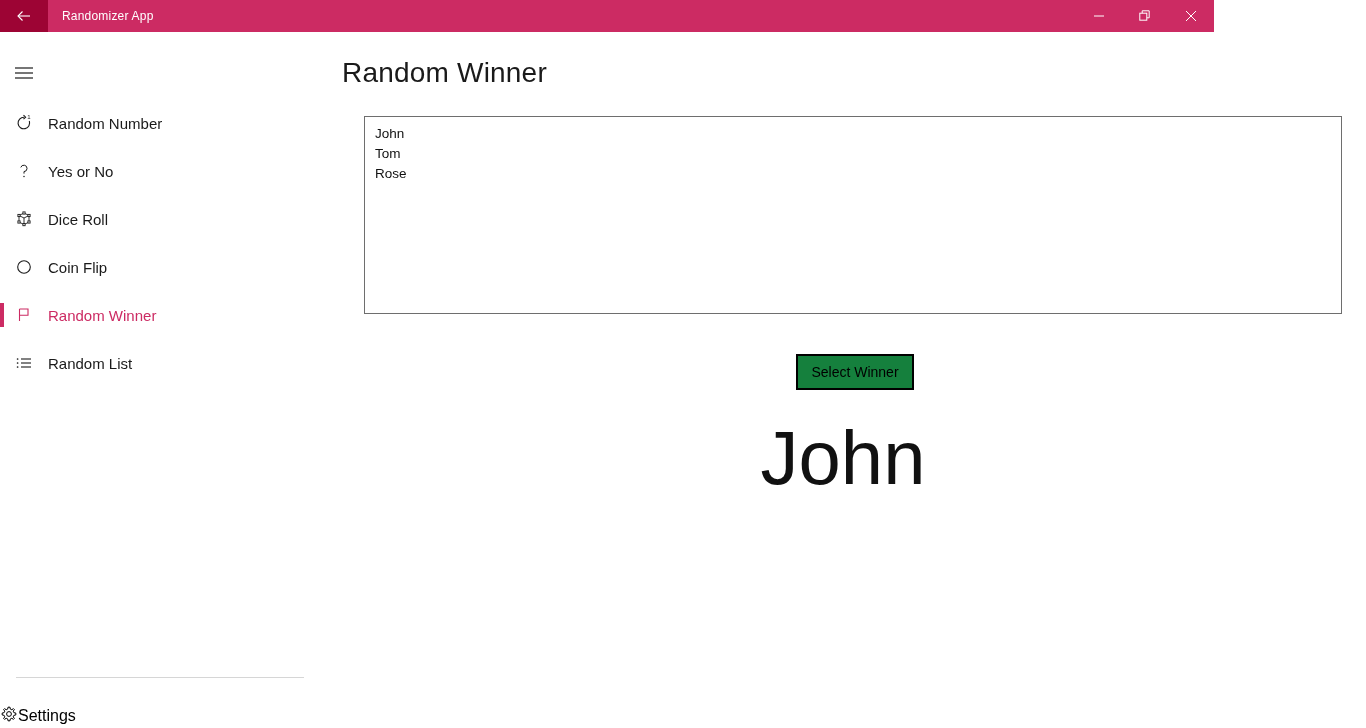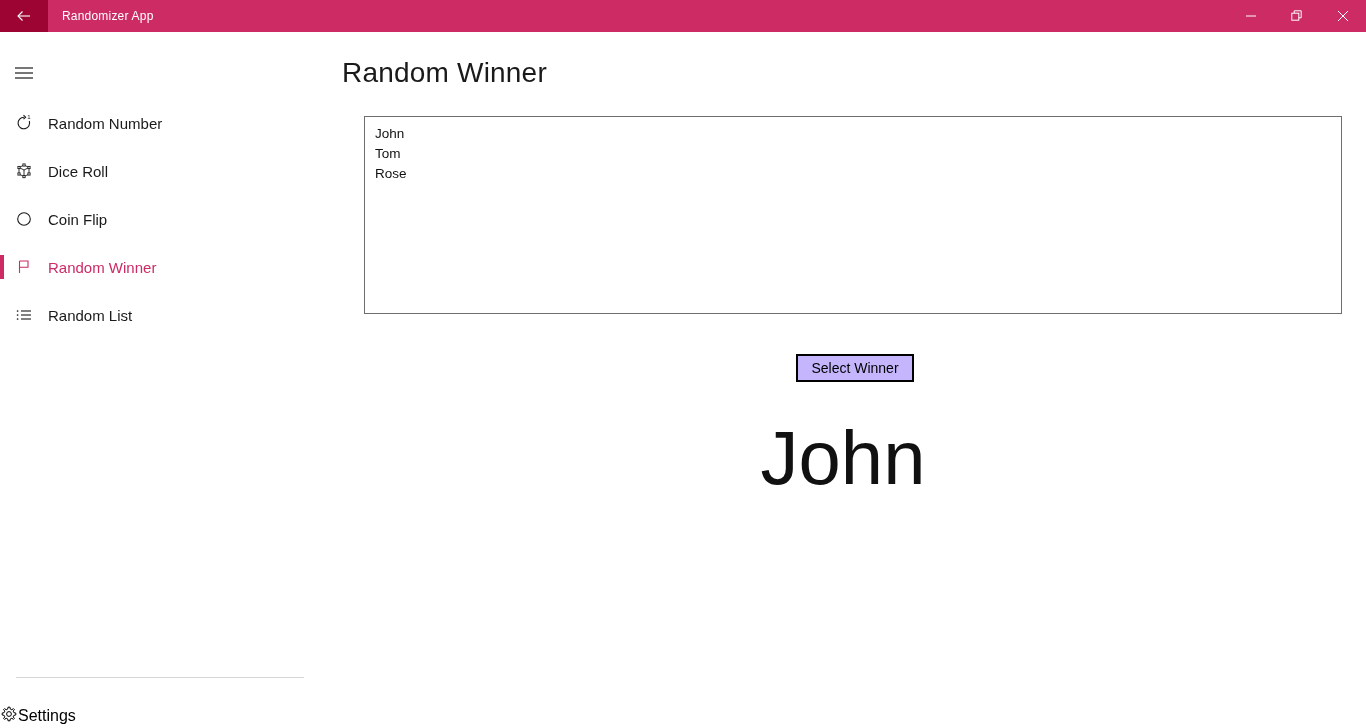--- a/index.html
+++ b/index.html
@@ -16,21 +16,21 @@
     position: relative;
     width: 1366px;
     height: 728px;
     background: #ffffff;
   }
 
   
   .titlebar {
     position: absolute;
     left: 0; top: 0;
-    width: 1366px;
+    width: 1214px;
     height: 32px;
     background: #cc2b63;
     display: flex;
     align-items: stretch;
   }
   .back-btn {
     width: 48px;
     height: 32px;
     background: #9d0434;
     display: flex;
@@ -168,23 +168,23 @@
     color: #111111;
     resize: none;
     outline: none;
     overflow: auto;
   }
   .select-btn {
     position: absolute;
     left: 476px;
     top: 322px;
     width: 118px;
-    height: 28px;
+    height: 36px;
     box-sizing: border-box;
-    background: #c4b5fd;
+    background: #15803d;
     border: 2px solid #000000;
     font-family: "Liberation Sans", sans-serif;
     font-size: 14px;
     color: #000000;
     cursor: pointer;
     padding: 0;
   }
   .result-text {
     position: absolute;
     left: 0;
@@ -262,20 +262,30 @@
           <svg width="18" height="18" viewBox="0 0 18 18" fill="none" stroke="currentColor" stroke-width="1.1">
             <path d="M9 3.2 A5.8 5.8 0 1 0 14.3 7"></path>
             <path d="M8.5 1.2 L10.6 3.2 L8.5 5.2"></path>
             <text x="12.2" y="5.2" font-size="6" fill="currentColor" stroke="none" font-family="Liberation Sans, sans-serif">1</text>
           </svg>
         </span>
         <span class="nav-label">Random Number</span>
       </div>
 
 
+      <div class="nav-item">
+
+        <span class="nav-icon">
+          <svg width="18" height="18" viewBox="0 0 18 18" fill="none" stroke="currentColor" stroke-width="1">
+            <path d="M5.8 5.4 A3.2 3.2 0 1 1 9 9.6 V11.6"></path>
+            <circle cx="9" cy="14.6" r="0.75" fill="currentColor" stroke="none"></circle>
+          </svg>
+        </span>
+        <span class="nav-label">Yes or No</span>
+      </div>
 
       <div class="nav-item">
 
         <span class="nav-icon">
           <svg width="18" height="18" viewBox="0 0 18 18" fill="none" stroke="currentColor" stroke-width="0.9">
             <path d="M4 5.5 L9 3 L14 5.5 L14 12 L9 14.6 L4 12 Z"></path>
             <path d="M4 5.5 L9 8 L14 5.5"></path>
             <path d="M9 8 L9 14.6"></path>
             <rect x="2.9" y="4.4" width="2.2" height="2.2" fill="#ffffff"></rect>
             <rect x="12.9" y="4.4" width="2.2" height="2.2" fill="#ffffff"></rect>

